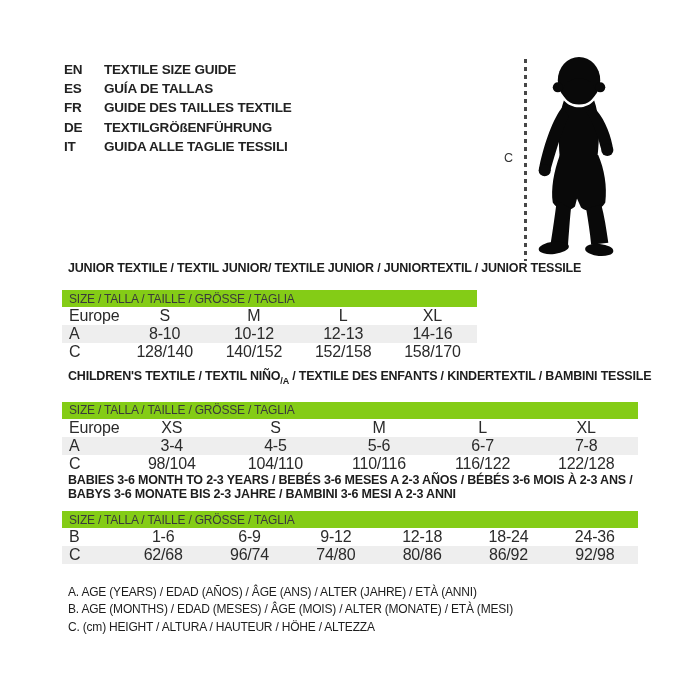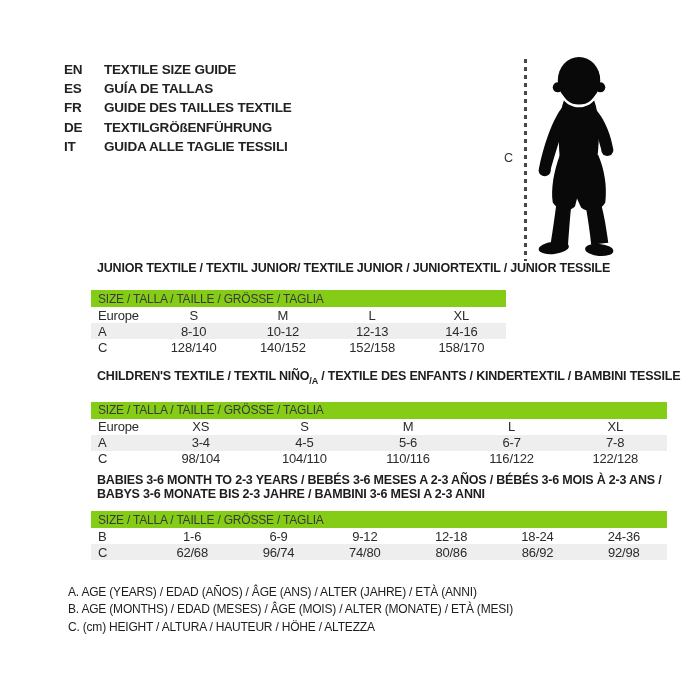--- a/index.html
+++ b/index.html
@@ -28,42 +28,42 @@
     position:absolute; left:6px; top:96px;
     font-size:12.5px; color:#333;
   }
   #measure-line {
     position:absolute; left:26px; top:4px; width:3px; height:202px;
     background:repeating-linear-gradient(to bottom, #474747 0 4px, transparent 4px 8px);
   }
   #baby-svg { position:absolute; left:32px; top:1px; }
 
   
-  .section { position:absolute; left:62px;margin-left:29px; }
+  .section { position:absolute; left:62px; }
   #sec-junior   { top:261px; width:415px; }
   #sec-children { top:369px; width:576px; }
   #sec-babies   { top:473px; width:576px; }
 
   .tbl-title {
     font-weight:bold; font-size:12.5px; line-height:14px;
     letter-spacing:-0.2px; color:#1d1d1d; padding-left:6px;
     white-space:nowrap;
   }
   #sec-junior .tbl-title   { margin-bottom:15px; }
   #sec-children .tbl-title { margin-bottom:14px; }
   #sec-babies .tbl-title-group { margin-bottom:10px; }
   sub { font-size:9px; }
 
   table { width:100%; border-collapse:collapse; table-layout:fixed; }
   .size-bar td {
     background:#84cc16; height:17px; font-size:12px; color:#3a3a3a;
     padding-left:7px; letter-spacing:-0.2px; white-space:nowrap;
   }
   tbody td {
-    height:16px; font-size:13px; color:#2b2b2b; text-align:center;
+    height:16px; font-size:16px; color:#2b2b2b; text-align:center;
     letter-spacing:-0.2px; white-space:nowrap;
   }
   td.row-label { text-align:left; padding-left:7px; }
   tr.stripe td { background:#eeeeee; }
   col.label-col { width:58px; }
 
   
   #legend { left:68px; top:584px; }
   .legend-line {
     font-weight:normal; font-size:12px; line-height:17.3px;

